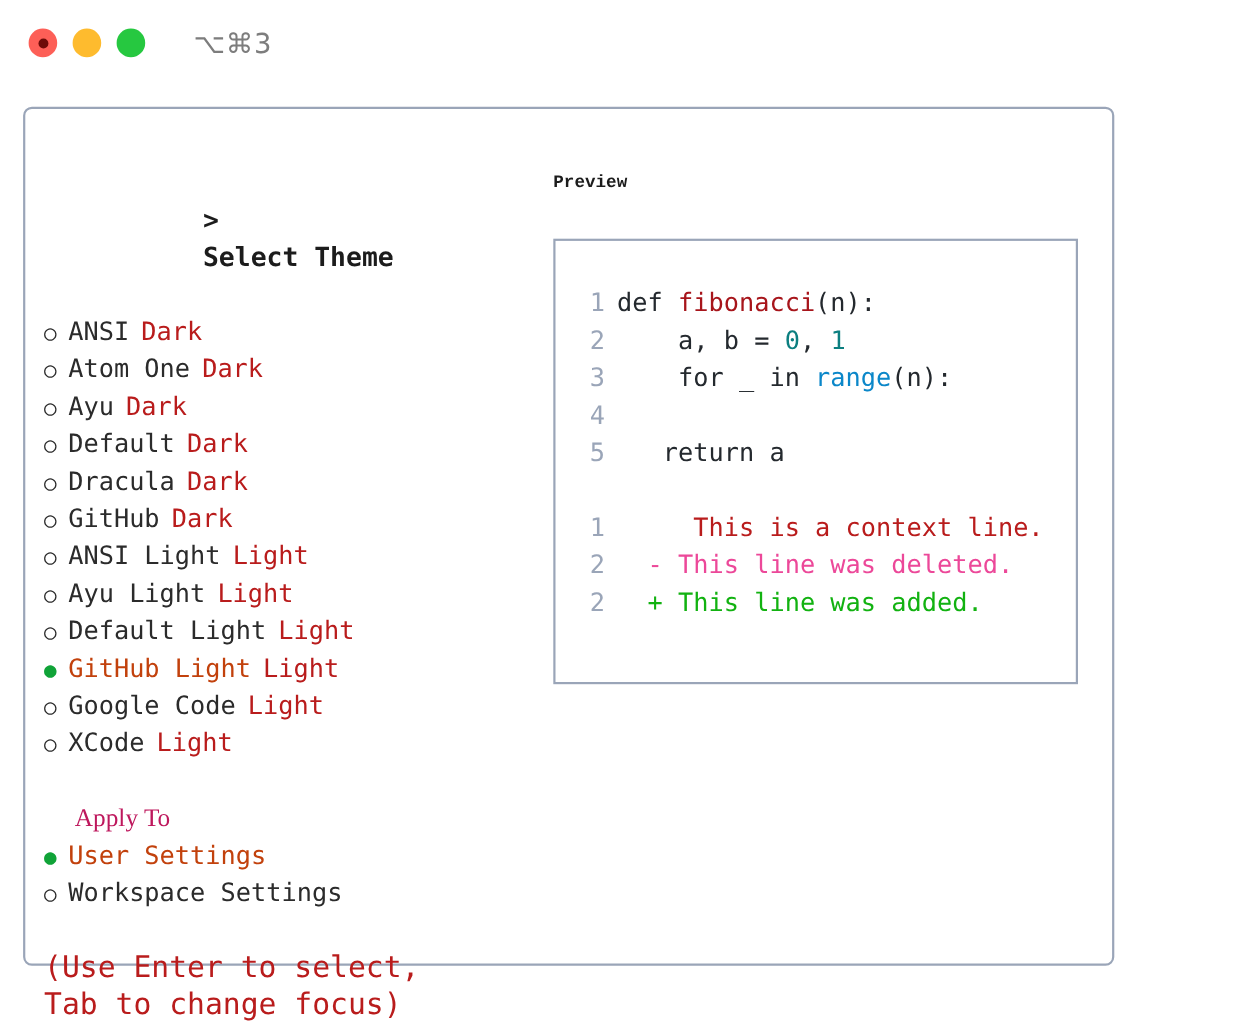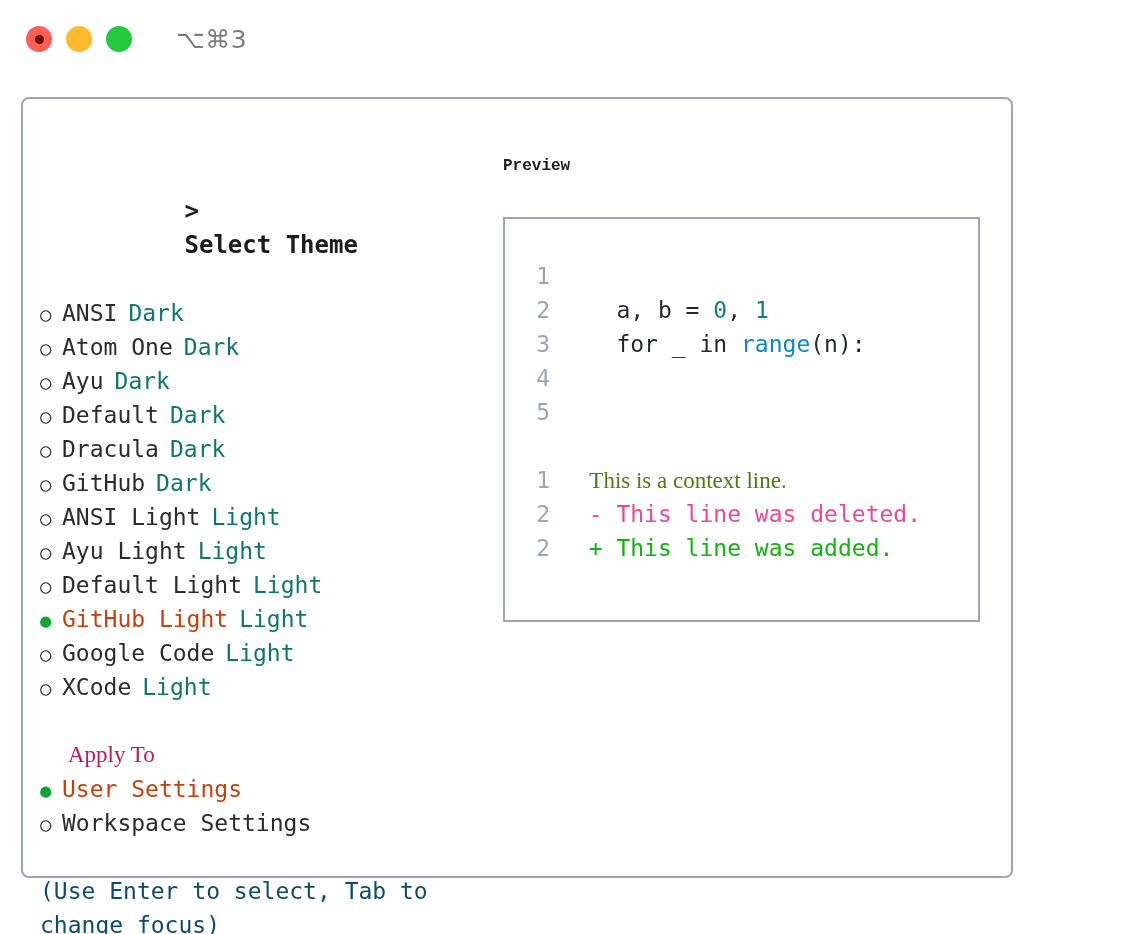--- a/index.html
+++ b/index.html
@@ -88,21 +88,20 @@
     left: 0; top: 0; right: 0; bottom: 0;
     display: flex;
   }
 
   
   .left-col {
     width: 462px;
     padding: 50px 0 0 17px;
     box-sizing: border-box;
     flex: none;
-    margin-top: 11px;
   }
 
   .section-head {
     font-size: 24px;
     font-weight: bold;
     color: #1c1c1c;
     line-height: 34px;
     white-space: pre;
     font-family: "DejaVu Sans Mono", monospace;
   }
@@ -121,39 +120,39 @@
     width: 22px;
     flex: none;
     font-size: 19px;
     color: #2b2b2b;
     line-height: 34px;
   }
   .bullet.on { color: #10a338; }
   .opt-name { color: #2b2b2b; }
   .opt-row.selected .opt-name { color: #c2410c; }
   .opt-tag {
-    color: #0f766e;
+    color: #b91c1c;
     margin-left: 11px;
   }
 
   .apply-head {
     font-size: 23px;
     color: #be185d;
     line-height: 34px;
     padding-left: 28px;
     white-space: pre;
     font-family: Liberation Serif, serif;
   }
 
   .spacer-sm { height: 34px; }
   .spacer-md { height: 34px; }
 
   .hint {
-    color: #0c4a6e;
-    font-size: 23px;
+    color: #b91c1c;
+    font-size: 27px;
     line-height: 34px;
     width: 400px;
     white-space: pre-wrap;
     font-family: "DejaVu Sans Mono", monospace;
   }
 
   
   .right-col {
     flex: 1 1 auto;
     padding: 50px 0 0 18px;
@@ -194,21 +193,21 @@
     margin-left: 11px;
     color: #24292e;
   }
   .blank-line { height: 34px; }
 
   .tok-fn   { color: #a7151b; }
   .tok-num  { color: #0c7f80; }
   .tok-call { color: #0b87c9; }
   .tok-plain{ color: #24292e; }
 
-  .diff-ctx { color: #4d7c0f; font-family: Liberation Serif, serif; }
+  .diff-ctx { color: #b91c1c; }
   .diff-del { color: #ec4899; }
   .diff-add { color: #12b211; }
 </style>
 </head>
 <body>
 
 <div id="app">
 
   <div class="titlebar">
     <div class="dots">
@@ -254,25 +253,25 @@
 
         <div class="spacer-md"></div>
 
         <div class="hint">(Use Enter to select, Tab to change focus)</div>
       </div>
 
       <div class="right-col">
         <div class="preview-title">Preview</div>
         <div class="preview-box">
           <div id="code-block">
-              <div class="code-line"><span class="gutter">1</span></div>
+              <div class="code-line"><span class="gutter">1</span><span class="code-text"><span class="tok-plain">def </span><span class="tok-fn">fibonacci</span><span class="tok-plain">(n):</span></span></div>
               <div class="code-line"><span class="gutter">2</span><span class="code-text"><span class="tok-plain">    a, b = </span><span class="tok-num">0</span><span class="tok-plain">, </span><span class="tok-num">1</span></span></div>
               <div class="code-line"><span class="gutter">3</span><span class="code-text"><span class="tok-plain">    for _ in </span><span class="tok-call">range</span><span class="tok-plain">(n):</span></span></div>
               <div class="code-line"><span class="gutter">4</span></div>
-              <div class="code-line"><span class="gutter">5</span></div>
+              <div class="code-line"><span class="gutter">5</span><span class="code-text"><span class="tok-plain">   return a</span></span></div>
             </div>
           <div class="blank-line"></div>
           <div id="diff-block">
               <div class="code-line"><span class="gutter">1</span><span class="code-text diff-ctx">     This is a context line.</span></div>
               <div class="code-line"><span class="gutter">2</span><span class="code-text diff-del">  - This line was deleted.</span></div>
               <div class="code-line"><span class="gutter">2</span><span class="code-text diff-add">  + This line was added.</span></div>
             </div>
         </div>
       </div>
 

